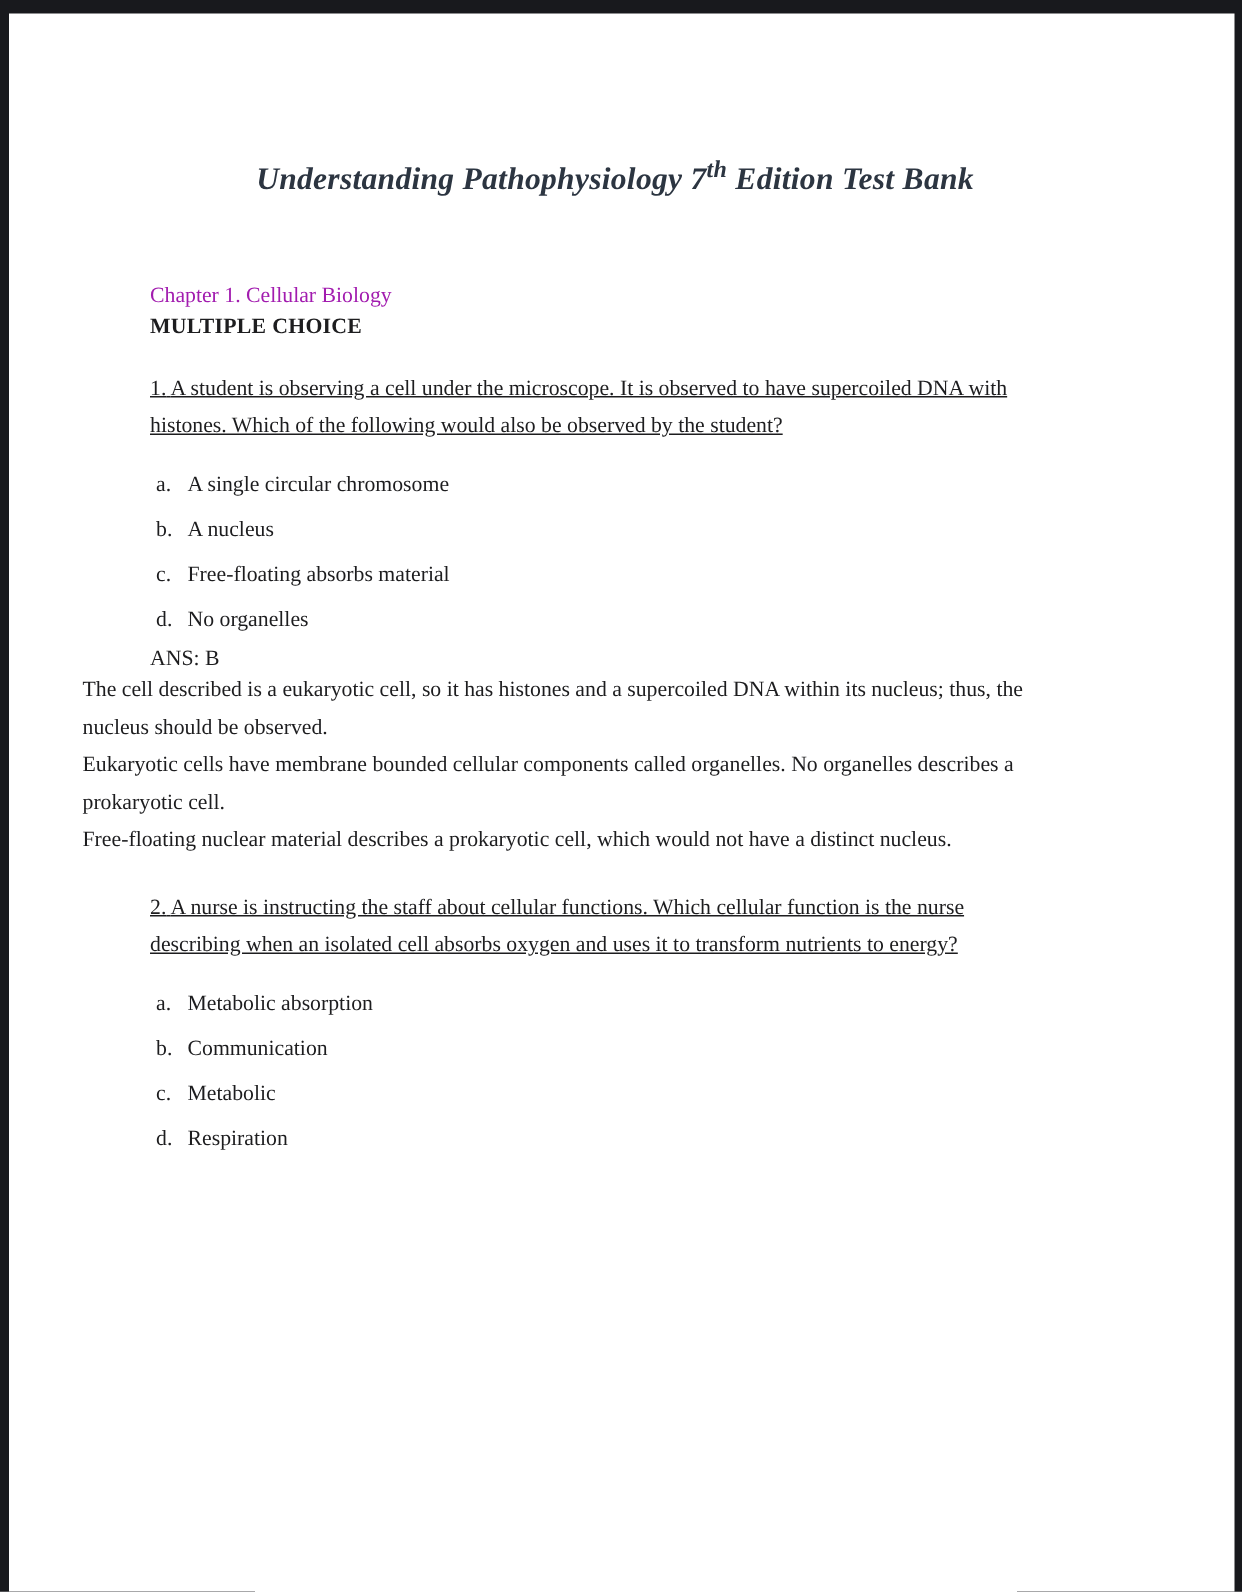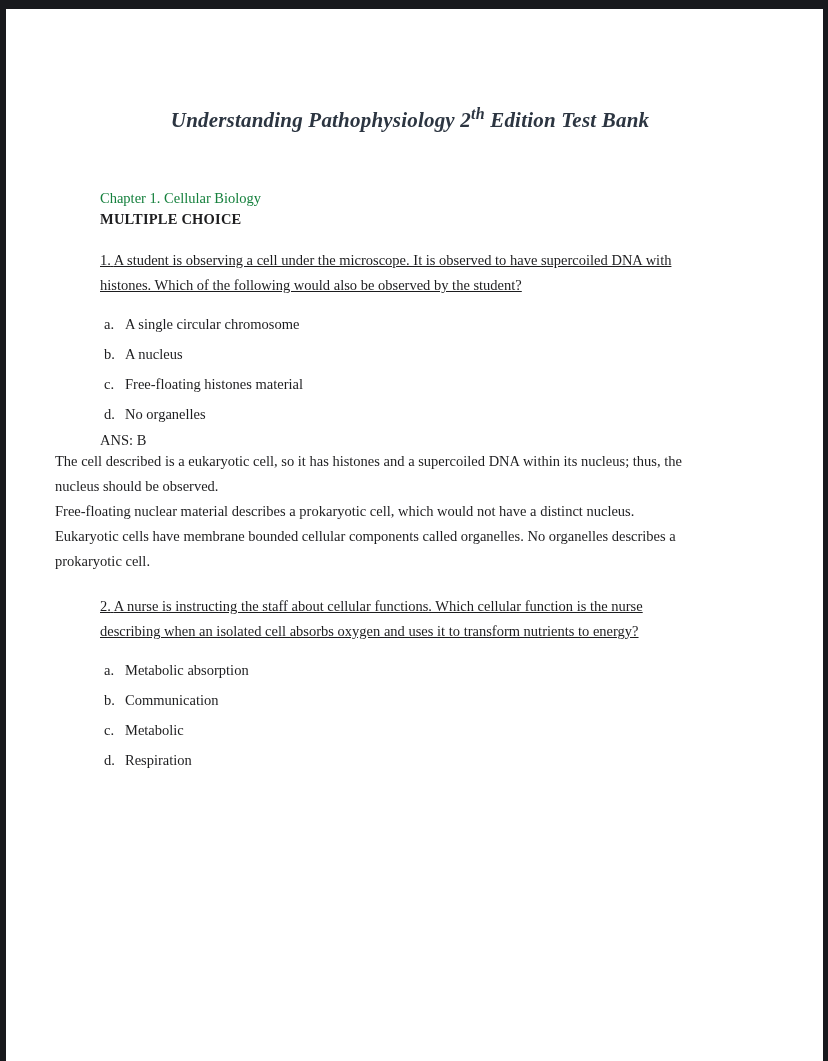--- a/index.html
+++ b/index.html
@@ -24,21 +24,21 @@
     font-weight: bold;
     font-style: italic;
     font-size: 21px;
     color: #2c3541;
     letter-spacing: 0.2px;
   }
   .doc-title sup { font-size: 16px; }
   .chapter {
     margin-top: 57px;
     margin-left: 45px;
-    color: #15803d;
+    color: #a21caf;
   }
   .section {
     margin-top: 4px;
     margin-left: 45px;
     font-weight: bold;
     letter-spacing: 0.2px;
   }
   .q-text {
     margin-top: 20px;
     margin-left: 45px;
@@ -68,54 +68,54 @@
     max-width: 672px;
   }
   .rationale .flush { }
   .rationale .indent { margin-top: 19px; text-indent: 45px; }
 </style>
 </head>
 <body>
 
 <div class="paper">
 
-  <h1 class="doc-title"><span>Understanding Pathophysiology 2</span><sup>th</sup><span> Edition Test Bank</span></h1>
+  <h1 class="doc-title"><span>Understanding Pathophysiology 7</span><sup>th</sup><span> Edition Test Bank</span></h1>
 
   <p class="chapter">Chapter 1. Cellular Biology</p>
 
   <p class="section">MULTIPLE CHOICE</p>
 
   <div>
     <p class="q-text"><span>1.</span> <span>A student is observing a cell under the microscope. It is observed to have supercoiled DNA with histones. Which of the following would also be observed by the student?</span></p>
 
     <div class="options">
       <div class="option">
         <span class="letter">a.</span>
         <span>A single circular chromosome</span>
       </div>
       <div class="option">
         <span class="letter">b.</span>
         <span>A nucleus</span>
       </div>
       <div class="option">
         <span class="letter">c.</span>
-        <span>Free-floating histones material</span>
+        <span>Free-floating absorbs material</span>
       </div>
       <div class="option">
         <span class="letter">d.</span>
         <span>No organelles</span>
       </div>
     </div>
 
     <p class="answer">ANS: B</p>
 
     <div class="rationale">
       <p class="flush">The cell described is a eukaryotic cell, so it has histones and a supercoiled DNA within its nucleus; thus, the nucleus should be observed.</p>
+      <p class="flush">Eukaryotic cells have membrane bounded cellular components called organelles. No organelles describes a prokaryotic cell.</p>
       <p class="flush">Free-floating nuclear material describes a prokaryotic cell, which would not have a distinct nucleus.</p>
-      <p class="flush">Eukaryotic cells have membrane bounded cellular components called organelles. No organelles describes a prokaryotic cell.</p>
     </div>
   </div>
 
   <div>
     <p class="q-text"><span>2.</span> <span>A nurse is instructing the staff about cellular functions. Which cellular function is the nurse describing when an isolated cell absorbs oxygen and uses it to transform nutrients to energy?</span></p>
 
     <div class="options">
       <div class="option">
         <span class="letter">a.</span>
         <span>Metabolic absorption</span>

